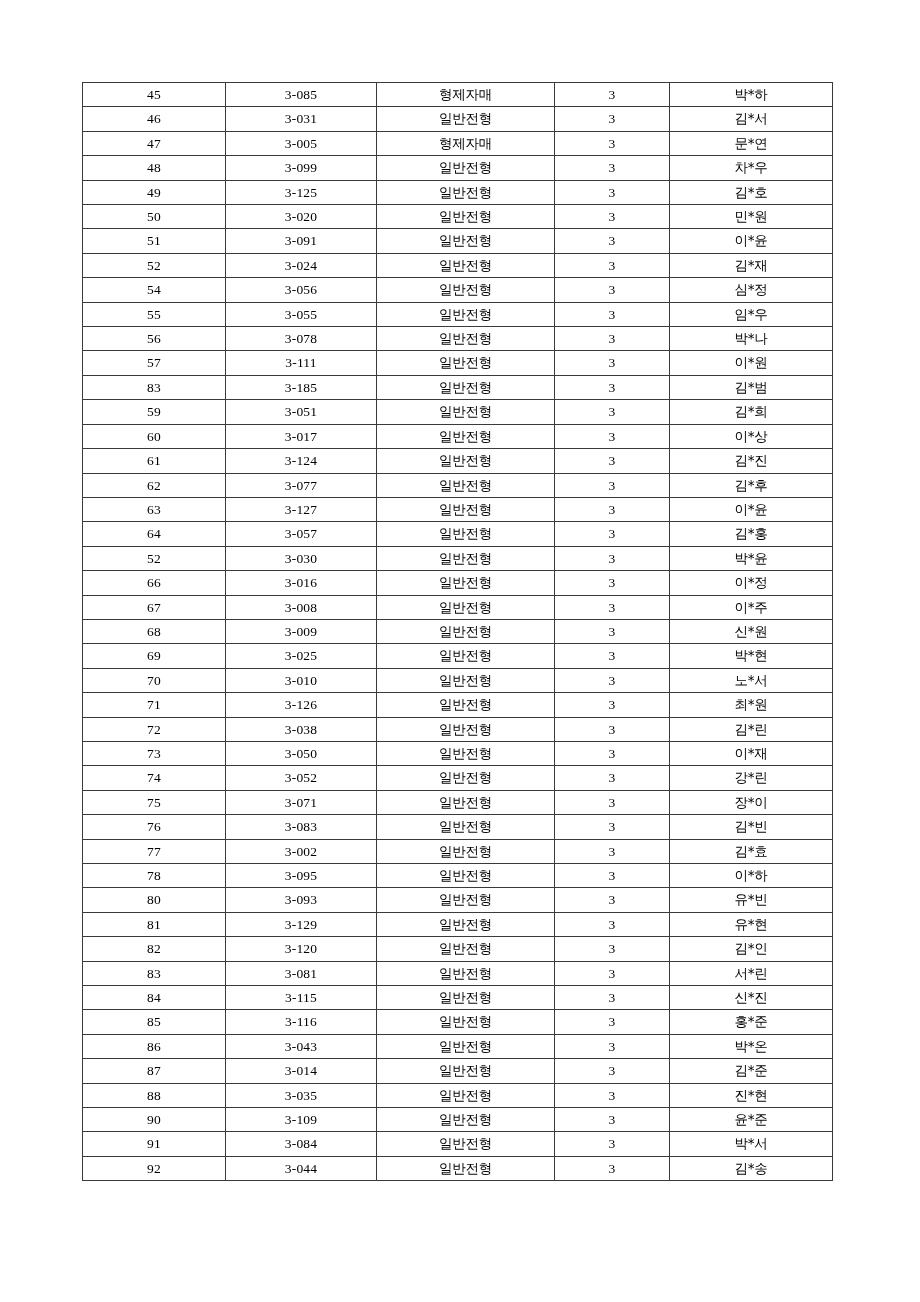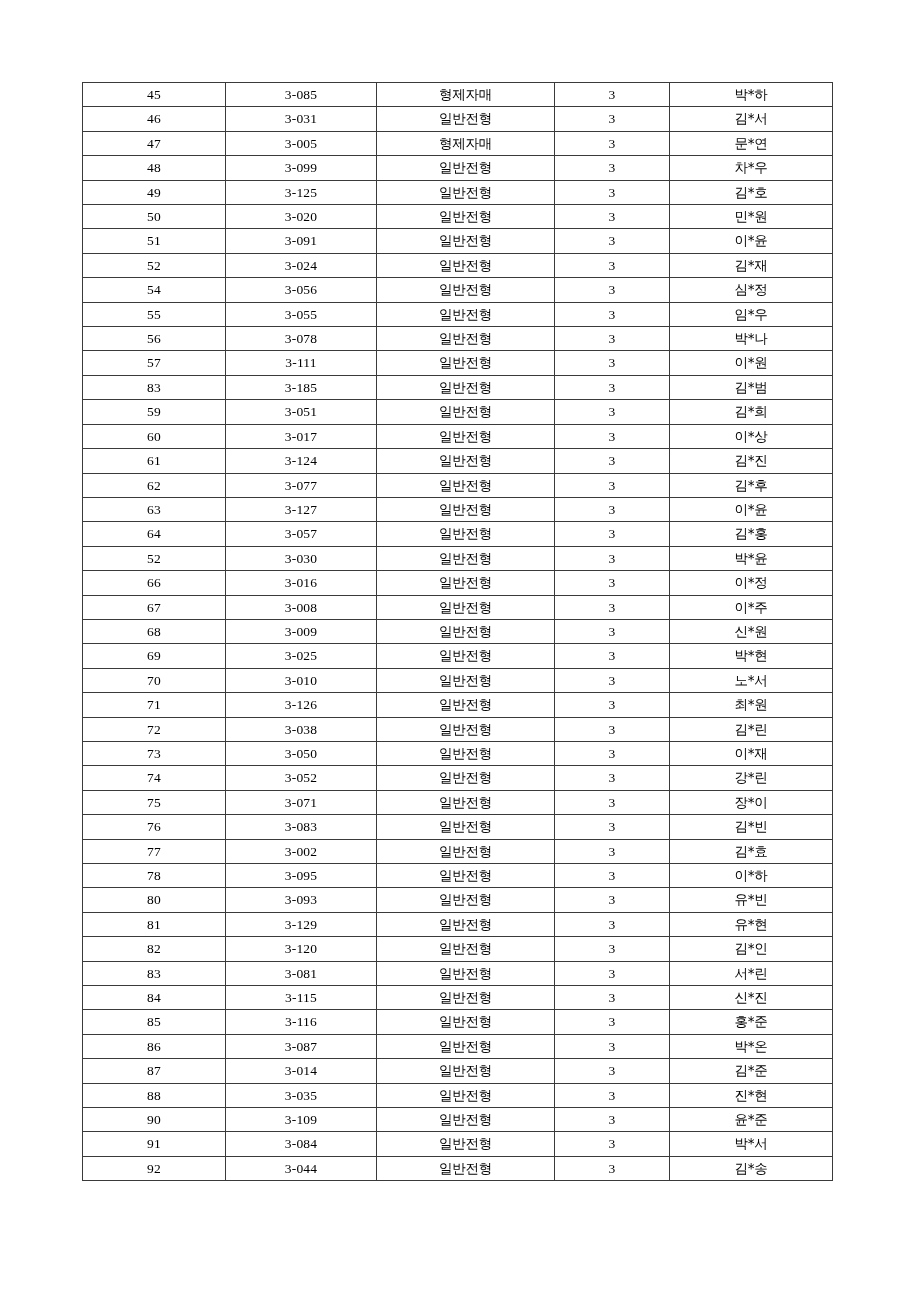--- a/index.html
+++ b/index.html
@@ -349,21 +349,21 @@
         </tr>
         <tr>
           <td class="cell-no">85</td>
           <td class="cell-id">3-116</td>
           <td class="cell-type">일반전형</td>
           <td class="cell-grade">3</td>
           <td class="cell-name">홍*준</td>
         </tr>
         <tr>
           <td class="cell-no">86</td>
-          <td class="cell-id">3-087</td>
+          <td class="cell-id">3-043</td>
           <td class="cell-type">일반전형</td>
           <td class="cell-grade">3</td>
           <td class="cell-name">박*온</td>
         </tr>
         <tr>
           <td class="cell-no">87</td>
           <td class="cell-id">3-014</td>
           <td class="cell-type">일반전형</td>
           <td class="cell-grade">3</td>
           <td class="cell-name">김*준</td>

